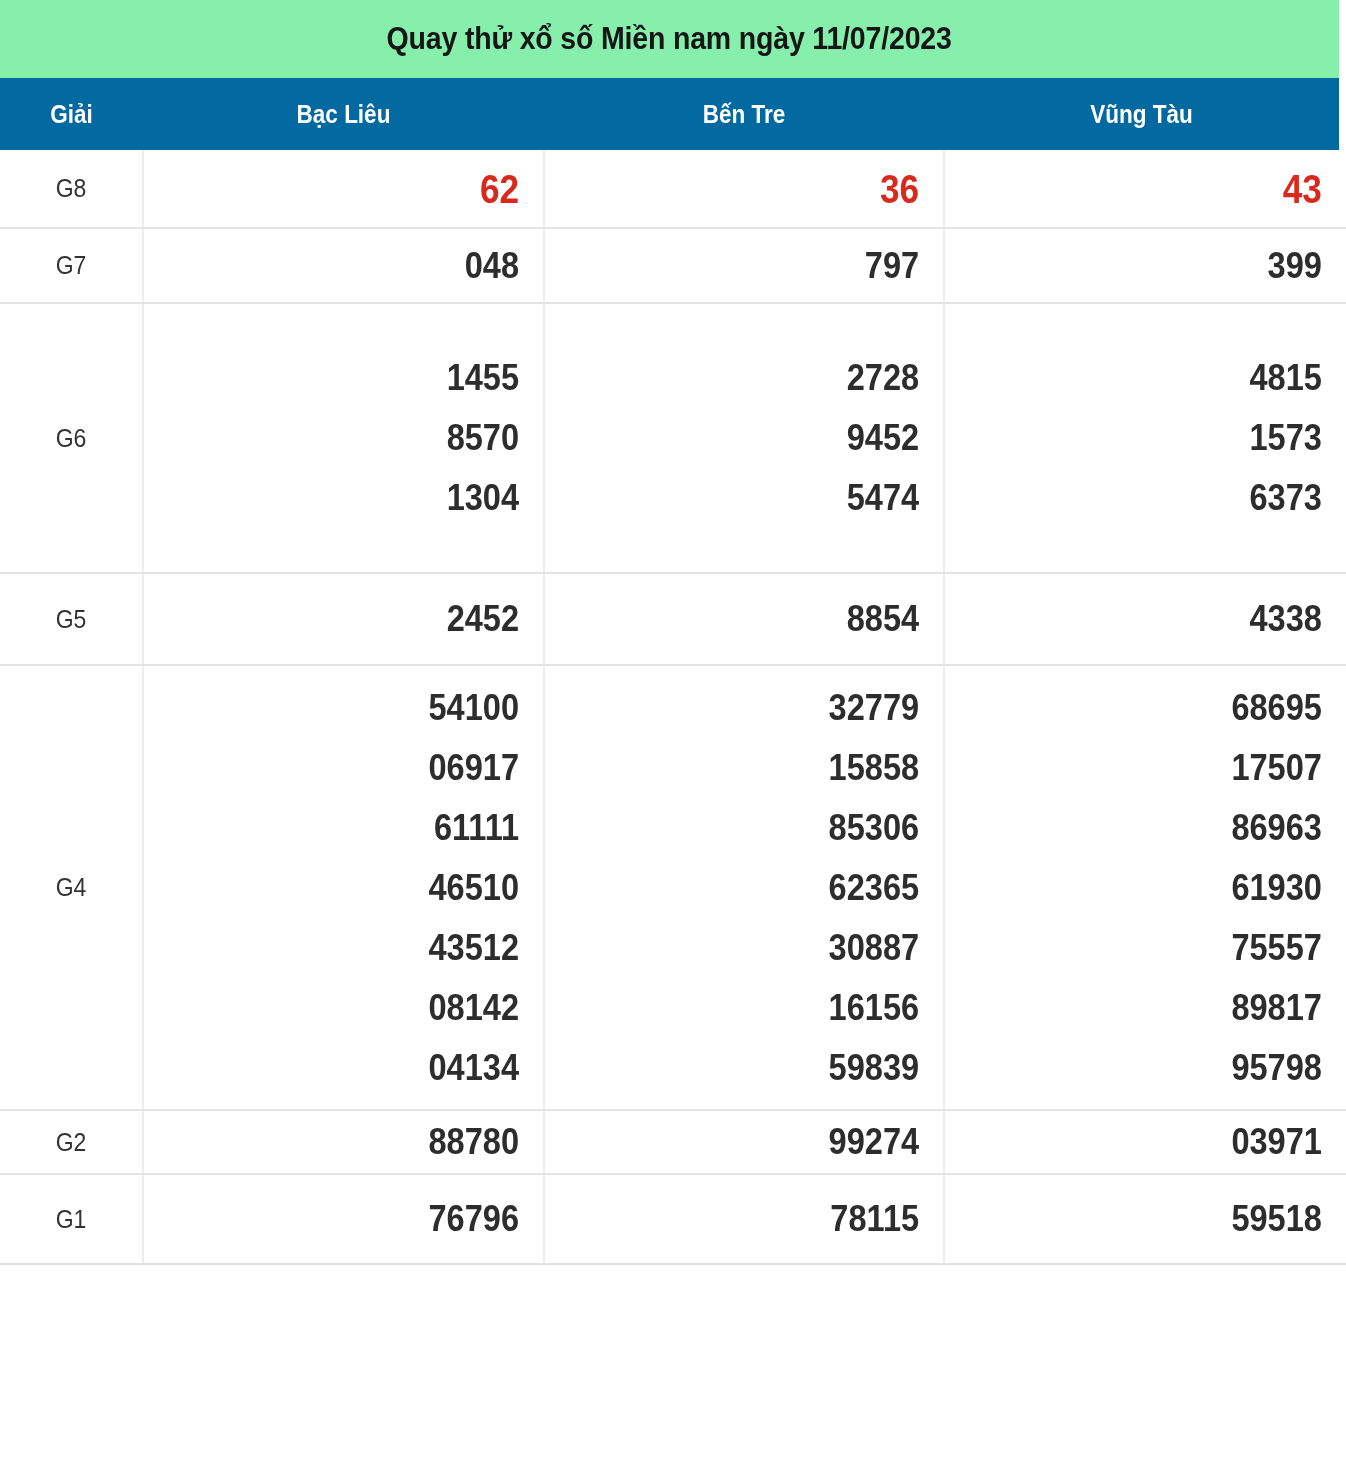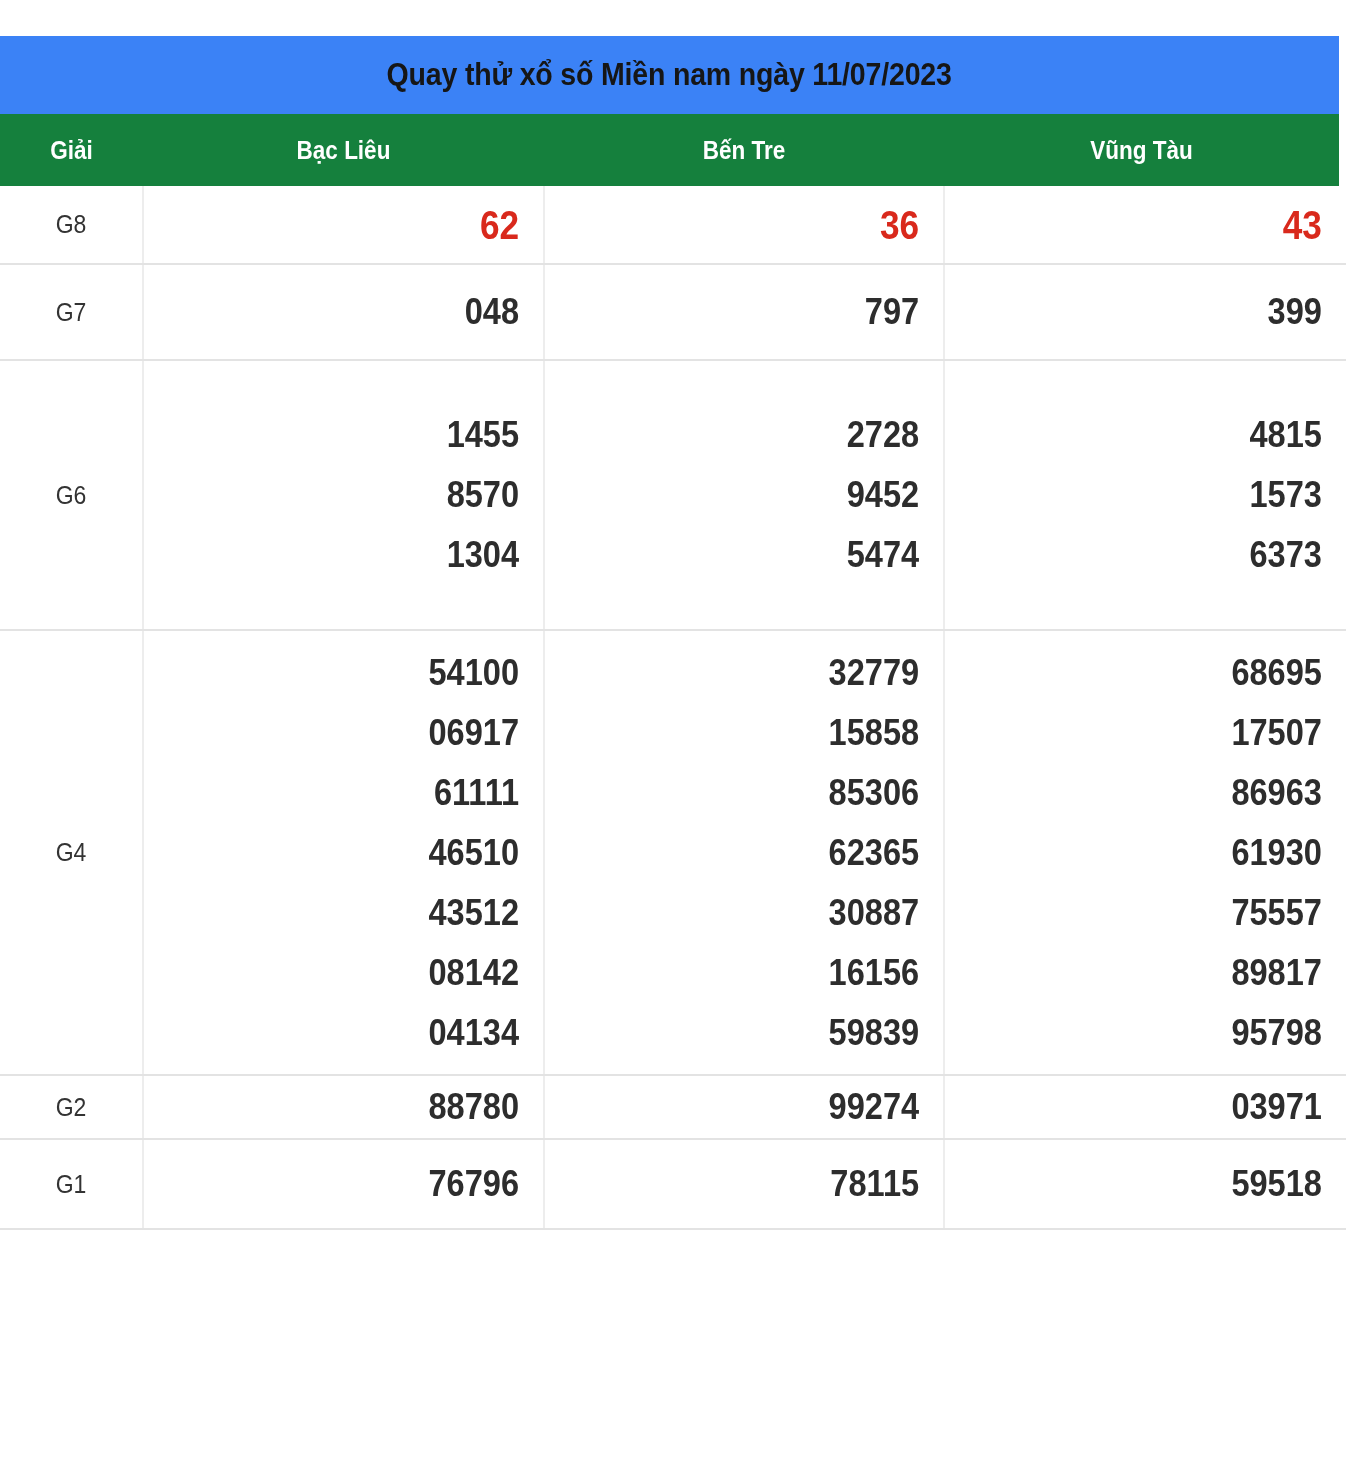--- a/index.html
+++ b/index.html
@@ -9,41 +9,40 @@
     font-family: "Liberation Sans", "DejaVu Sans", sans-serif;
   }
   body { width:1346px; height:1472px; overflow:hidden; }
 
   .page { width:1346px; height:1472px; position:relative; background:#fff; }
 
   
   .title-bar {
     width: 1339px;
     height: 78px;
-    background: #3b82f6;
+    background: #86efac;
     display: flex;
     align-items: center;
     justify-content: center;
-    margin-top: 36px;
   }
   .title-text {
     font-size: 31px;
     font-weight: bold;
     color: #161616;
     letter-spacing: -0.2px;
     white-space: nowrap;
     transform: scaleX(0.92);
     transform-origin: center;
   }
 
   
   .col-header {
     width: 1339px;
     height: 72px;
-    background: #15803d;
+    background: #0369a1;
     display: flex;
     align-items: center;
   }
   .col-header .ch {
     color: #ffffff;
     font-size: 25px;
     font-weight: bold;
     text-align: center;
     transform: scaleX(0.9);
   }
@@ -123,21 +122,21 @@
             <div class="cellstack">
               <span class="num red g8">36</span>
             </div>
           </td>
           <td class="last">
             <div class="cellstack">
               <span class="num red g8">43</span>
             </div>
           </td>
         </tr>
-        <tr style="height: 96px;">
+        <tr style="height: 75px;">
           <td class="label">G7</td>
           <td>
             <div class="cellstack">
               <span class="num">048</span>
             </div>
           </td>
           <td>
             <div class="cellstack">
               <span class="num">797</span>
             </div>
@@ -162,20 +161,38 @@
               <span class="num">2728</span>
               <span class="num">9452</span>
               <span class="num">5474</span>
             </div>
           </td>
           <td class="last">
             <div class="cellstack">
               <span class="num">4815</span>
               <span class="num">1573</span>
               <span class="num">6373</span>
+            </div>
+          </td>
+        </tr>
+        <tr style="height: 92px;">
+          <td class="label">G5</td>
+          <td>
+            <div class="cellstack">
+              <span class="num">2452</span>
+            </div>
+          </td>
+          <td>
+            <div class="cellstack">
+              <span class="num">8854</span>
+            </div>
+          </td>
+          <td class="last">
+            <div class="cellstack">
+              <span class="num">4338</span>
             </div>
           </td>
         </tr>
         <tr style="height: 445px;">
           <td class="label">G4</td>
           <td>
             <div class="cellstack">
               <span class="num">54100</span>
               <span class="num">06917</span>
               <span class="num">61111</span>

